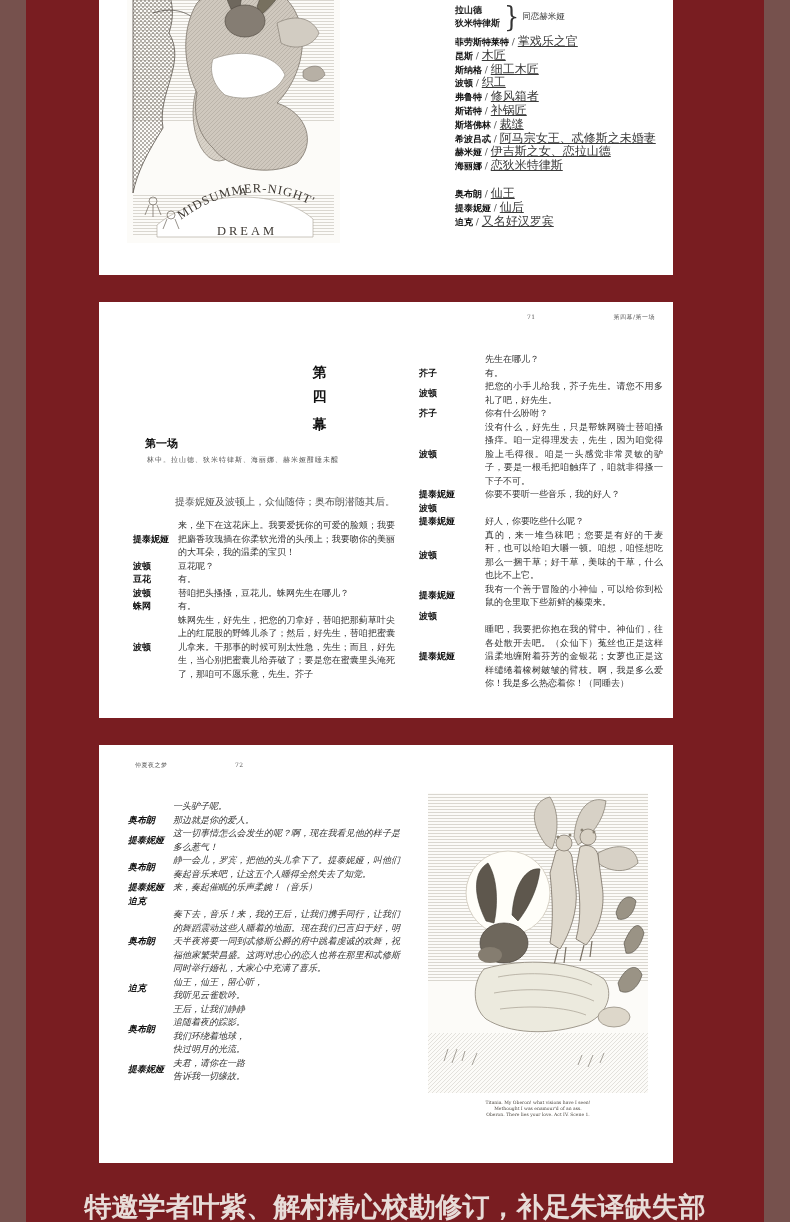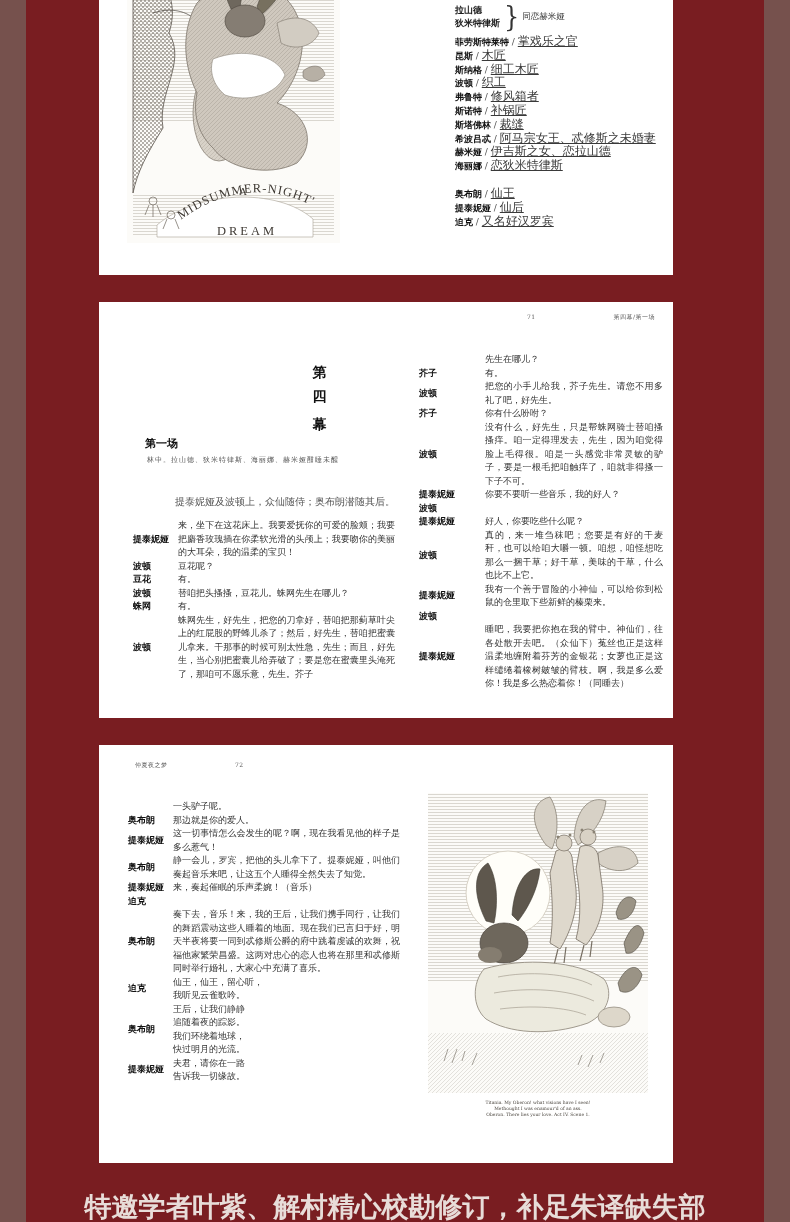--- a/index.html
+++ b/index.html
@@ -37,21 +37,21 @@
   .act-title{position:absolute;left:212px;top:52px;writing-mode:vertical-rl;
              font-size:14px;font-weight:bold;letter-spacing:26px;color:#111;}
   .scene-title{position:absolute;left:46px;top:134px;font-size:11px;font-weight:bold;color:#111;}
   .scene-dir{position:absolute;left:48px;top:153px;font-size:7px;color:#555;letter-spacing:1px;}
   .entr-dir{position:absolute;left:76px;top:193px;font-size:10px;color:#555;}
 
   
   .dcol{position:absolute;}
   #sp1-left{left:34px;top:217px;width:262px;}
   #sp1-right{left:320px;top:51px;width:244px;}
-  #sp2-left{left:29px;top:55px;width:272px;}
+  #sp2-left{left:29px;top:55px;width:272px;font-style:italic;}
   .drow{display:flex;align-items:center;}
   .spk{flex:none;font-size:9px;font-weight:bold;color:#111;line-height:13.5px;}
   .dtx{flex:1;font-size:9px;color:#333;line-height:13.5px;white-space:pre-line;
        text-align:justify;word-break:break-all;}
 
   
   .headline{position:absolute;left:0;width:790px;top:1189px;text-align:center;
             font-family:"DejaVu Sans","Liberation Sans",sans-serif;
             font-size:27px;font-weight:bold;letter-spacing:0px;color:#e8ddd9;white-space:nowrap;}
 </style>

